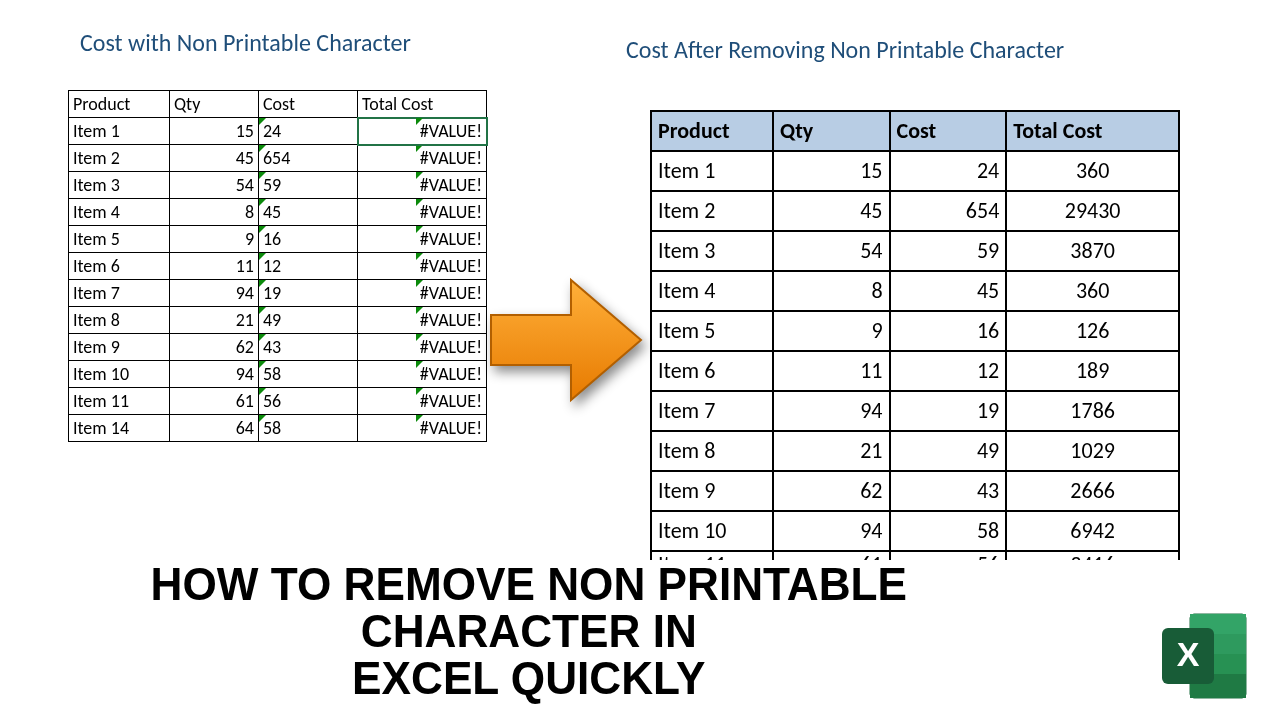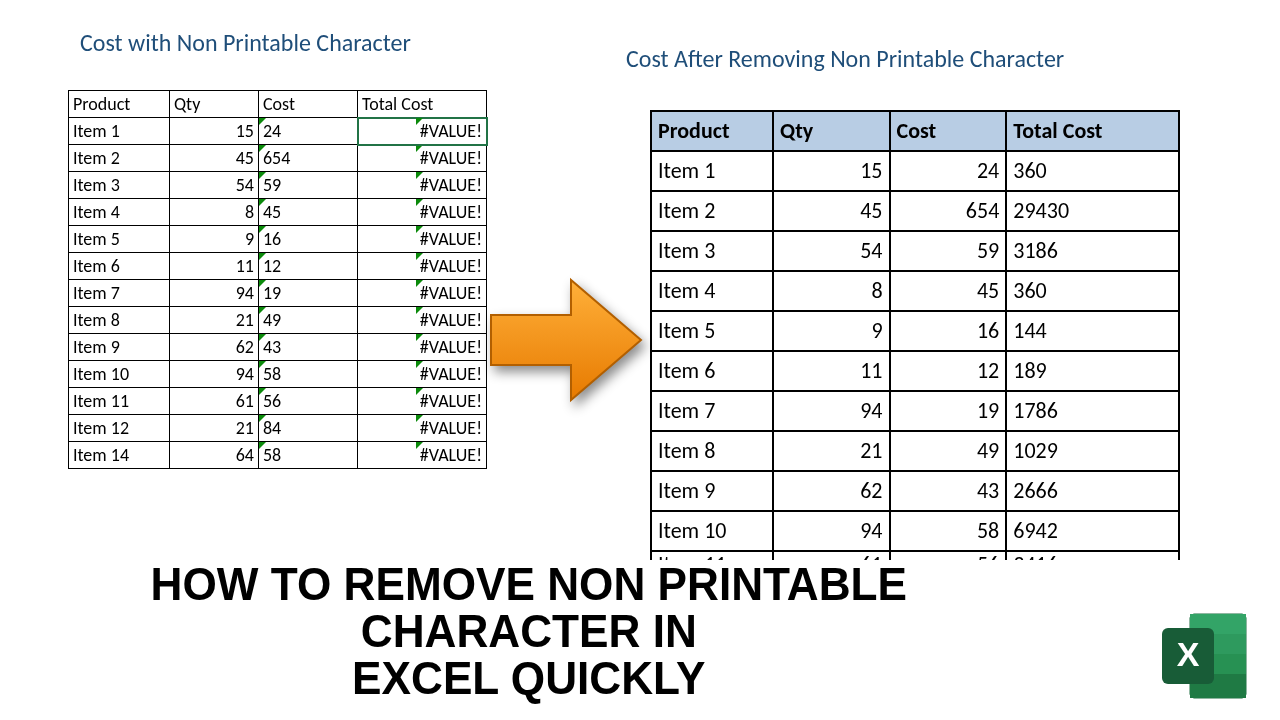--- a/index.html
+++ b/index.html
@@ -11,21 +11,21 @@
     font-family: Calibri, Arial, sans-serif;
     overflow: hidden;
     position: relative;
   }
   .title {
     position: absolute;
     font-weight: 400;
     color: #1f4e79;
   }
   .title-left { left: 80px; top: 28px; font-size: 24px; }
-  .title-right { left: 626px; top: 44px; font-size: 24px; }
+  .title-right { left: 626px; top: 35px; font-size: 24px; }
 
   
   .tbl-left {
     position: absolute;
     left: 68px;
     top: 90px;
     border-collapse: collapse;
     font-size: 18px;
     color: #000;
   }
@@ -81,21 +81,21 @@
     vertical-align: middle;
   }
   .tbl-right th {
     background: #b8cde4;
     font-weight: 700;
     text-align: left;
   }
   .tbl-right .r-product { width: 110px; text-align:left; }
   .tbl-right .r-qty     { width: 106px; text-align:right; }
   .tbl-right .r-cost    { width: 106px; text-align:right; }
-  .tbl-right .r-total   { width: 164px; text-align:left; }
+  .tbl-right .r-total   { width: 164px; text-align:center; }
   .tbl-right th.r-qty, .tbl-right th.r-cost, .tbl-right th.r-total { text-align:left; }
   
   .partial td { height: 18px; line-height:18px; overflow:hidden; }
 
   
   .right-clip {
     position:absolute;
     left:650px; top:110px;
     width:530px; height:450px;
     overflow:hidden;
@@ -214,26 +214,20 @@
         <td class="c-cost tri">58</td>
         <td class="c-total tri ">#VALUE!</td>
       </tr>
       <tr>
         <td class="c-product">Item 11</td>
         <td class="c-qty">61</td>
         <td class="c-cost tri">56</td>
         <td class="c-total tri ">#VALUE!</td>
       </tr>
       <tr>
-        <td class="c-product">Item 12</td>
-        <td class="c-qty">21</td>
-        <td class="c-cost tri">84</td>
-        <td class="c-total tri ">#VALUE!</td>
-      </tr>
-      <tr>
         <td class="c-product">Item 14</td>
         <td class="c-qty">64</td>
         <td class="c-cost tri">58</td>
         <td class="c-total tri ">#VALUE!</td>
       </tr>
     </tbody>
 </table>
 
 <div class="right-clip">
   <table class="tbl-right">
@@ -255,33 +249,33 @@
         <tr>
           <td class="r-product">Item 2</td>
           <td class="r-qty">45</td>
           <td class="r-cost">654</td>
           <td class="r-total">29430</td>
         </tr>
         <tr>
           <td class="r-product">Item 3</td>
           <td class="r-qty">54</td>
           <td class="r-cost">59</td>
-          <td class="r-total">3186</td>
+          <td class="r-total">3870</td>
         </tr>
         <tr>
           <td class="r-product">Item 4</td>
           <td class="r-qty">8</td>
           <td class="r-cost">45</td>
           <td class="r-total">360</td>
         </tr>
         <tr>
           <td class="r-product">Item 5</td>
           <td class="r-qty">9</td>
           <td class="r-cost">16</td>
-          <td class="r-total">144</td>
+          <td class="r-total">126</td>
         </tr>
         <tr>
           <td class="r-product">Item 6</td>
           <td class="r-qty">11</td>
           <td class="r-cost">12</td>
           <td class="r-total">189</td>
         </tr>
         <tr>
           <td class="r-product">Item 7</td>
           <td class="r-qty">94</td>

